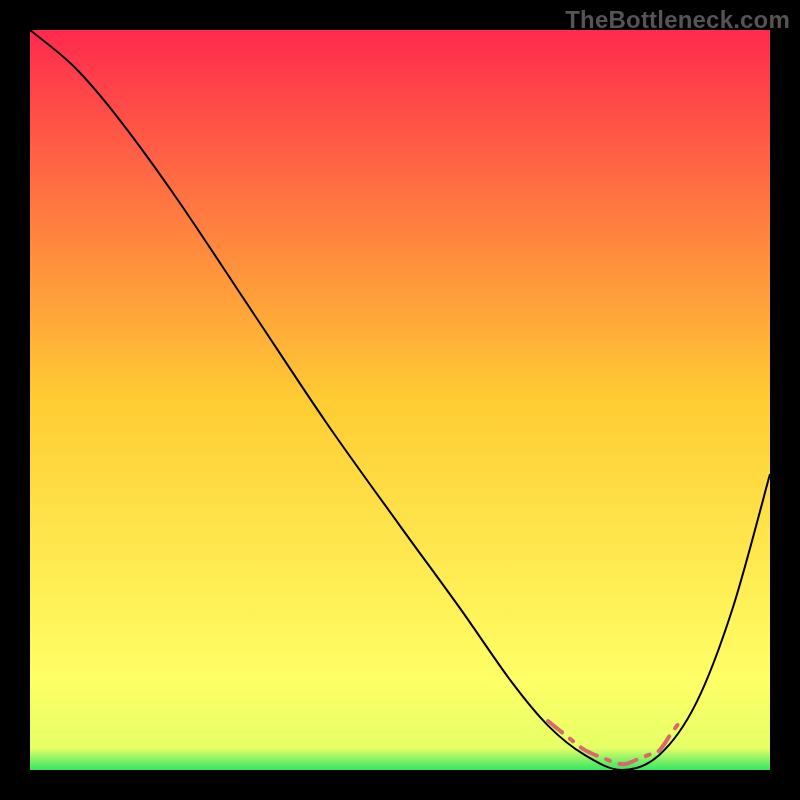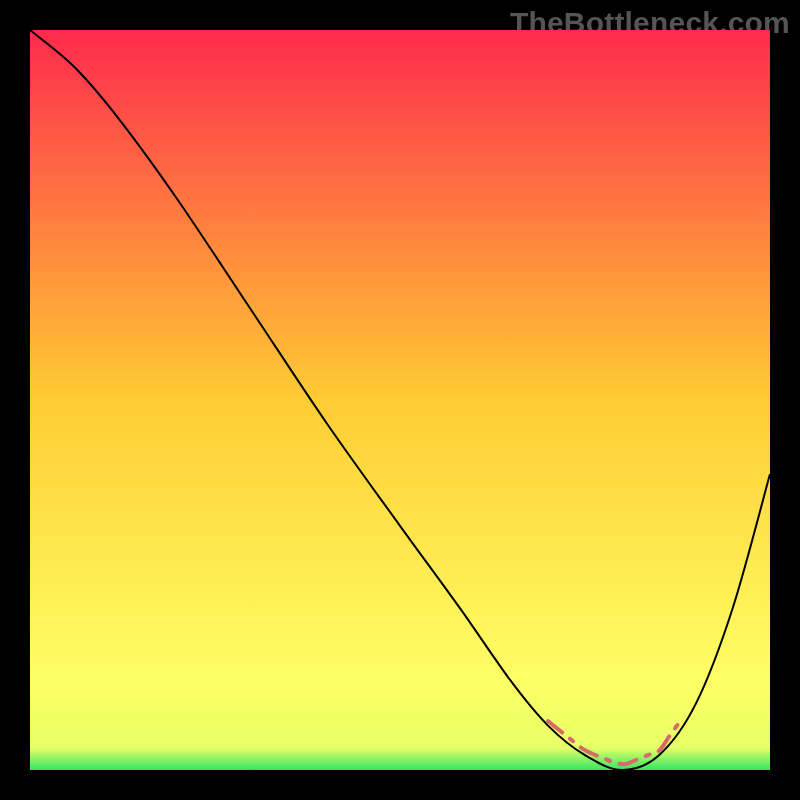--- a/index.html
+++ b/index.html
@@ -15,21 +15,21 @@
     position: relative;
     width: 800px;
     height: 800px;
     background: #000;
   }
   .watermark {
     position: absolute;
     top: 6px;
     right: 10px;
     color: #555;
-    font-size: 30px;
+    font-size: 24px;
     font-weight: 600;
     letter-spacing: 0.2px;
     user-select: none;
   }
   .plot-wrap {
     position: absolute;
     left: 30px;
     top: 30px;
     width: 740px;
     height: 740px;

